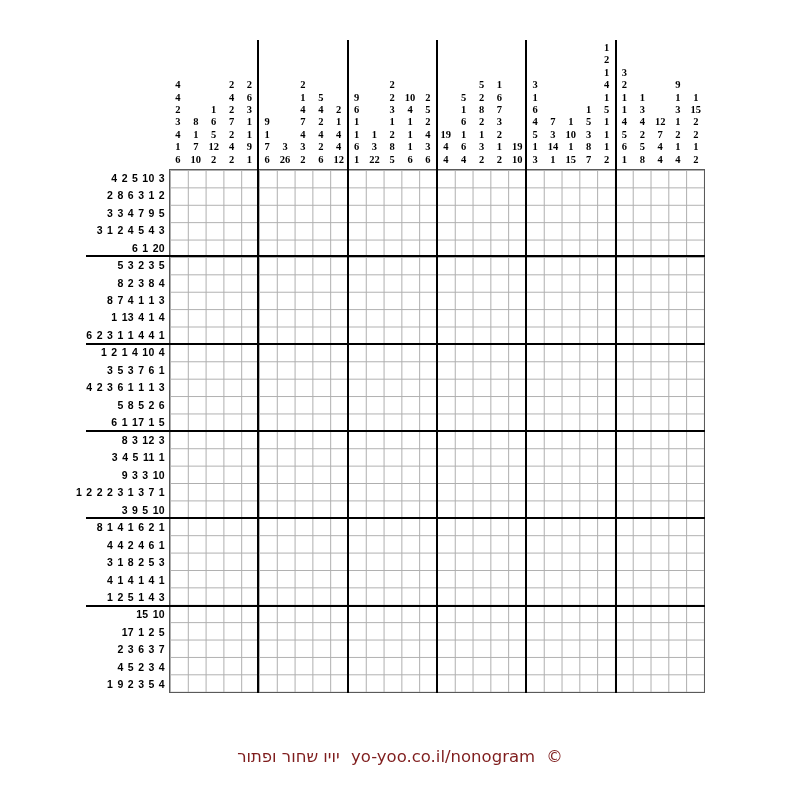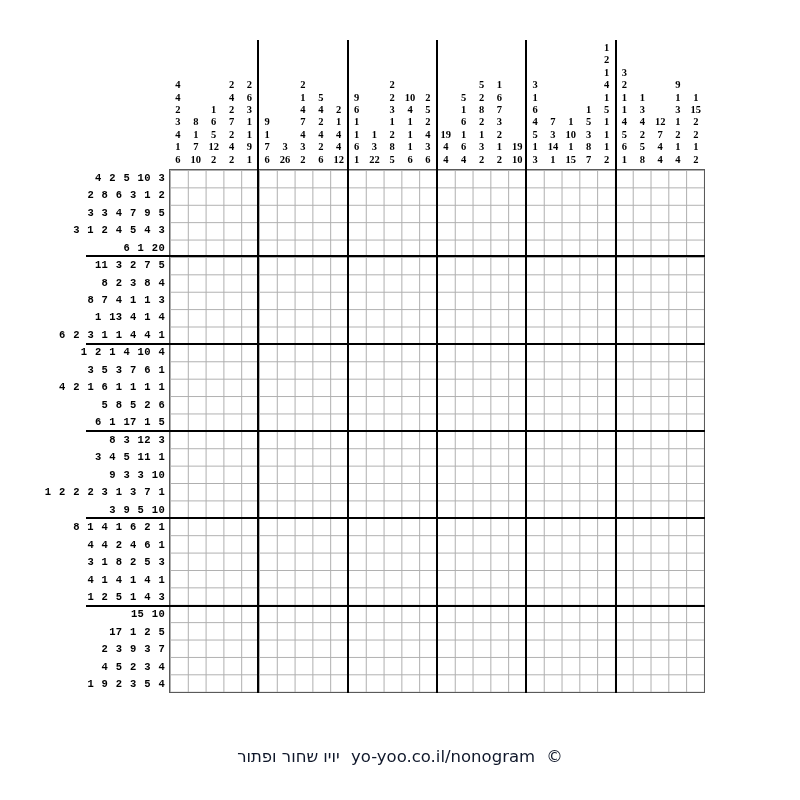--- a/index.html
+++ b/index.html
@@ -36,28 +36,28 @@
     line-height:12.4px;color:#000;white-space:nowrap;
   }
 
   
   #rowClues{
     position:absolute;left:84px;top:169px;width:81px;height:524px;
     display:flex;flex-direction:column;
   }
   .rowClue{
     flex:1 0 0;display:flex;align-items:center;justify-content:flex-end;
-    font-family:Liberation Mono, monospace;font-weight:700;font-size:10.5px;
+    font-family:Liberation Sans, sans-serif;font-weight:700;font-size:10.5px;
     color:#000;white-space:nowrap;word-spacing:1px;letter-spacing:0.3px;
   }
 
   
   .footer{
     position:absolute;left:0;top:747px;width:800px;text-align:center;
-    font-family:"DejaVu Sans",sans-serif;font-size:16.5px;color:#0f172a;
+    font-family:"DejaVu Sans",sans-serif;font-size:16.5px;color:#7f1d1d;
   }
   .footer span{margin:0 3px;}
 </style>
 </head>
 <body>
 
 <div class="puzzle">
   <div id="colClues">
       <div class="colClue">
         <div class="cnum">4</div>
@@ -287,43 +287,43 @@
         <div class="cnum">1</div>
         <div class="cnum">2</div>
       </div>
     </div>
   <div id="rowClues">
       <div class="rowClue">4 2 5 10 3</div>
       <div class="rowClue">2 8 6 3 1 2</div>
       <div class="rowClue">3 3 4 7 9 5</div>
       <div class="rowClue">3 1 2 4 5 4 3</div>
       <div class="rowClue">6 1 20</div>
-      <div class="rowClue">11 3 2 7 5</div>
+      <div class="rowClue">5 3 2 3 5</div>
       <div class="rowClue">8 2 3 8 4</div>
       <div class="rowClue">8 7 4 1 1 3</div>
       <div class="rowClue">1 13 4 1 4</div>
       <div class="rowClue">6 2 3 1 1 4 4 1</div>
       <div class="rowClue">1 2 1 4 10 4</div>
       <div class="rowClue">3 5 3 7 6 1</div>
-      <div class="rowClue">4 2 1 6 1 1 1 1</div>
+      <div class="rowClue">4 2 3 6 1 1 1 3</div>
       <div class="rowClue">5 8 5 2 6</div>
       <div class="rowClue">6 1 17 1 5</div>
       <div class="rowClue">8 3 12 3</div>
       <div class="rowClue">3 4 5 11 1</div>
       <div class="rowClue">9 3 3 10</div>
       <div class="rowClue">1 2 2 2 3 1 3 7 1</div>
       <div class="rowClue">3 9 5 10</div>
       <div class="rowClue">8 1 4 1 6 2 1</div>
       <div class="rowClue">4 4 2 4 6 1</div>
       <div class="rowClue">3 1 8 2 5 3</div>
       <div class="rowClue">4 1 4 1 4 1</div>
       <div class="rowClue">1 2 5 1 4 3</div>
       <div class="rowClue">15 10</div>
       <div class="rowClue">17 1 2 5</div>
-      <div class="rowClue">2 3 9 3 7</div>
+      <div class="rowClue">2 3 6 3 7</div>
       <div class="rowClue">4 5 2 3 4</div>
       <div class="rowClue">1 9 2 3 5 4</div>
     </div>
   <div id="grid"></div>
   <div id="separators">
       <div class="sep" style="left: 257.333px; top: 40px; width: 2px; height: 653px; background: rgb(0, 0, 0);"></div>
       <div class="sep" style="left: 86px; top: 255.333px; width: 619px; height: 2px; background: rgb(0, 0, 0);"></div>
       <div class="sep" style="left: 346.667px; top: 40px; width: 2px; height: 653px; background: rgb(0, 0, 0);"></div>
       <div class="sep" style="left: 86px; top: 342.667px; width: 619px; height: 2px; background: rgb(0, 0, 0);"></div>
       <div class="sep" style="left: 436px; top: 40px; width: 2px; height: 653px; background: rgb(0, 0, 0);"></div>

